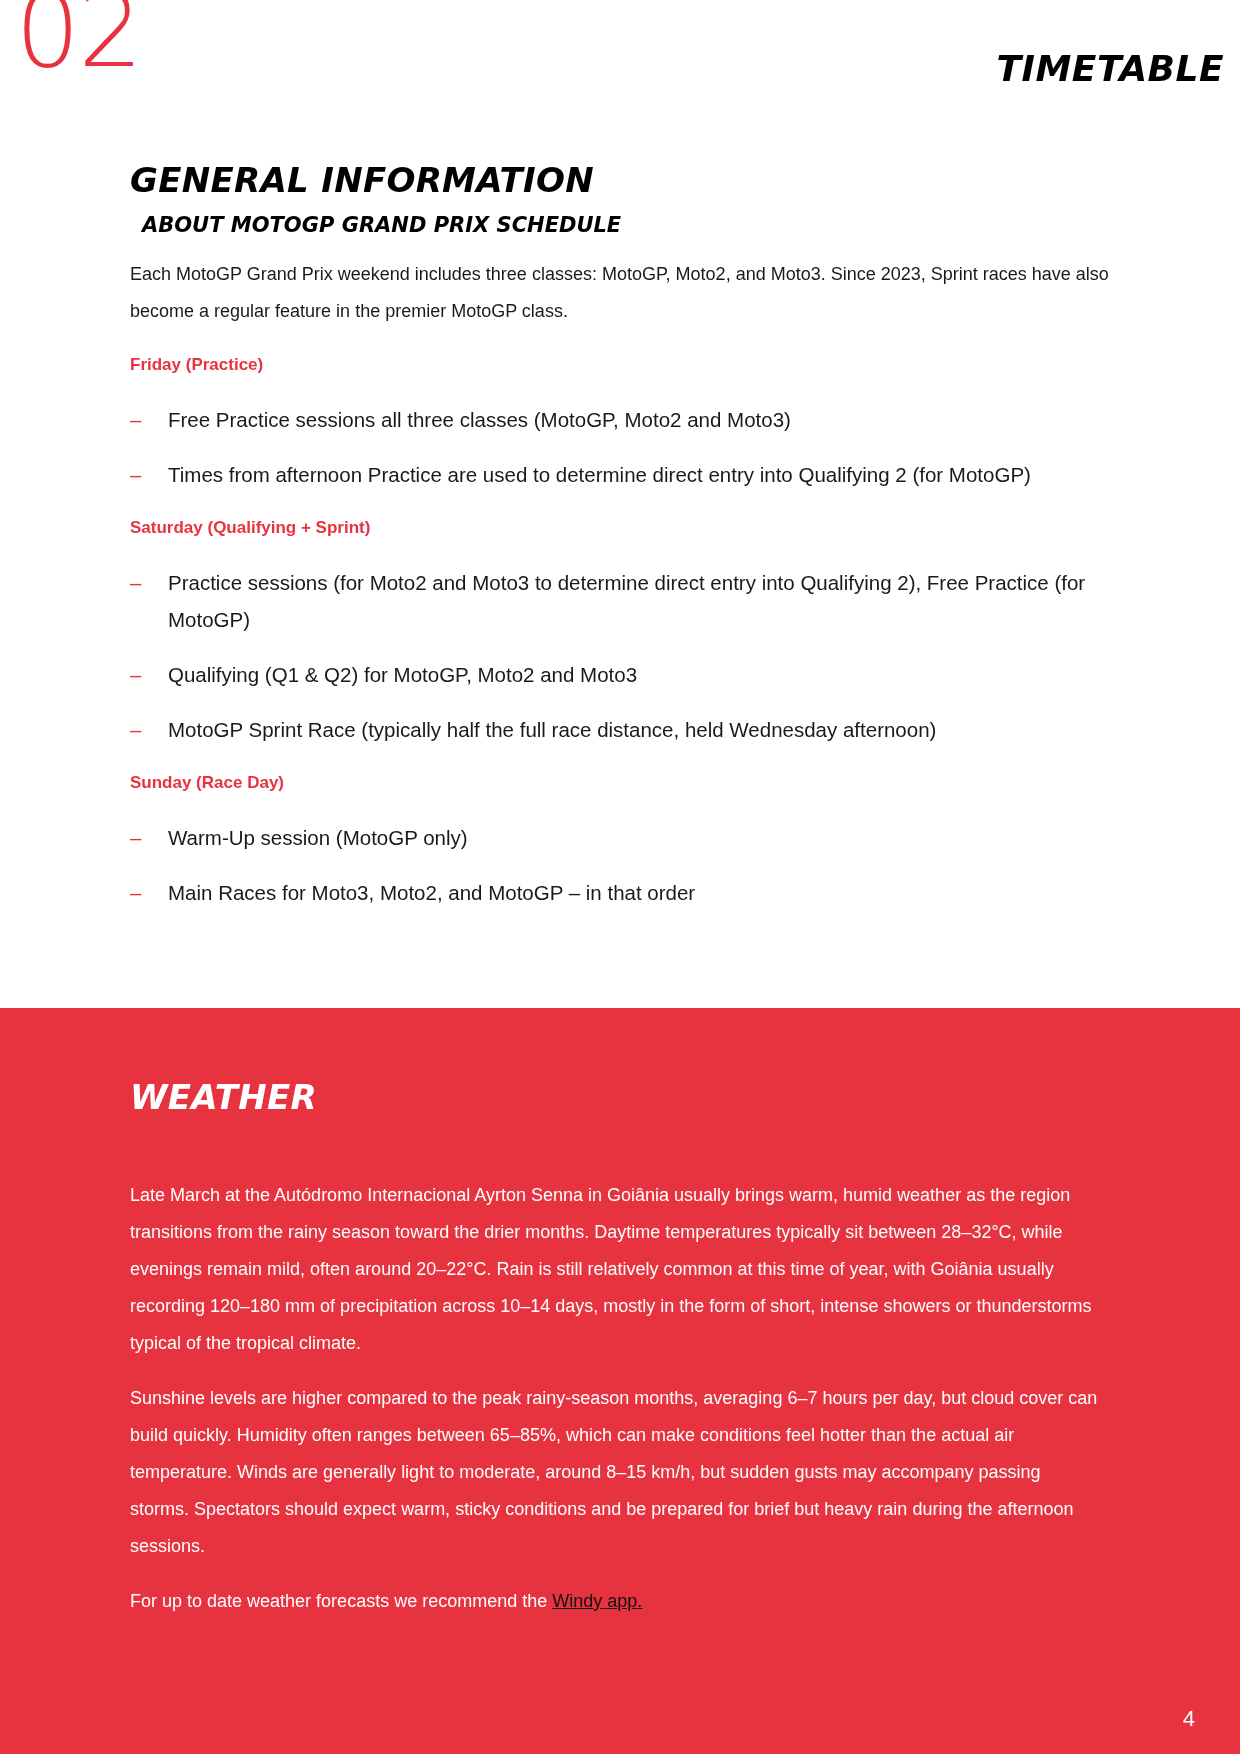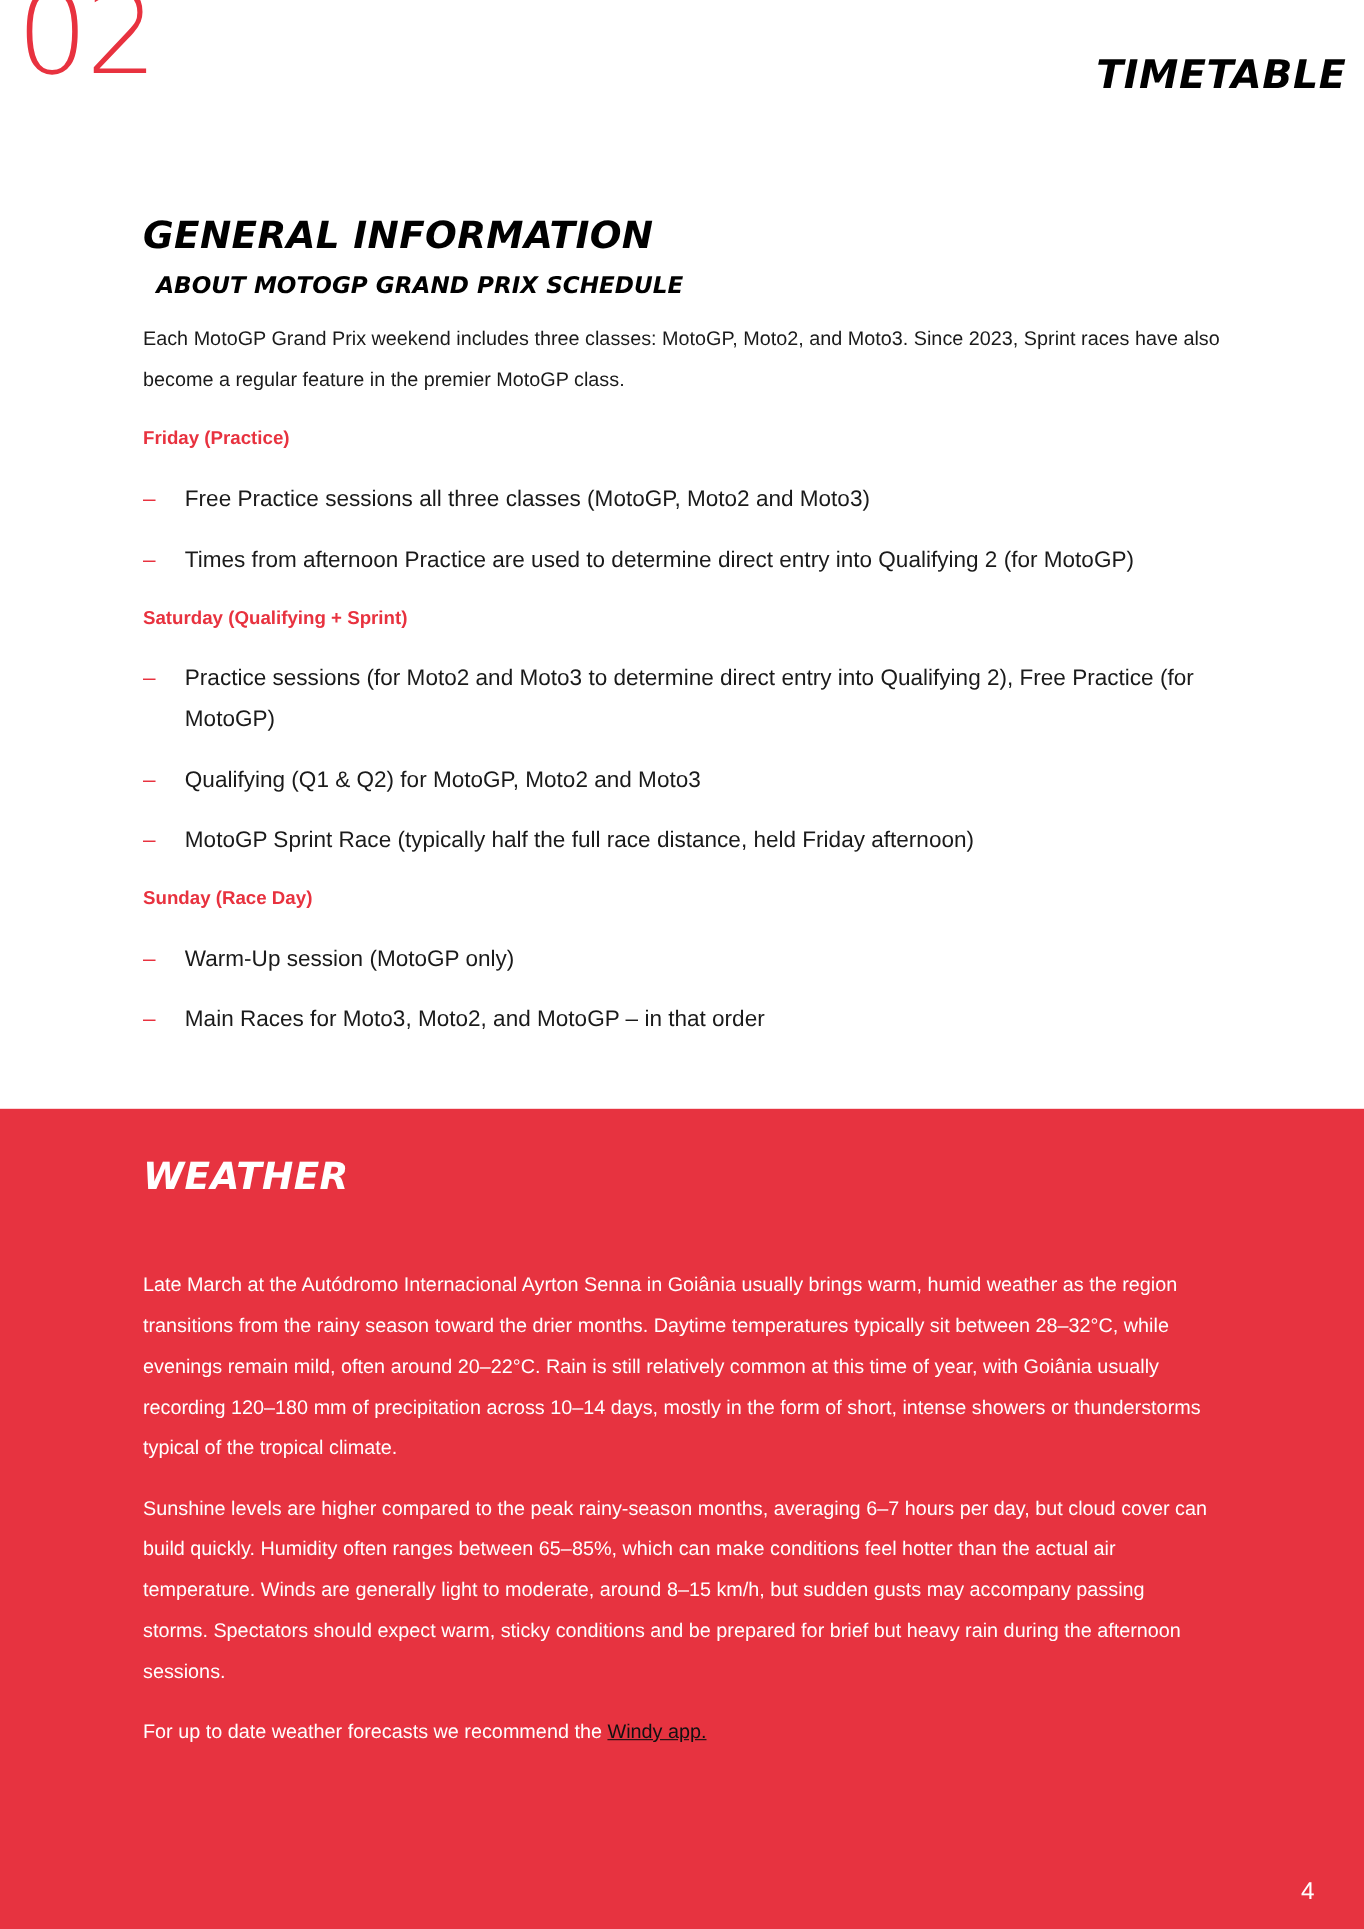--- a/index.html
+++ b/index.html
@@ -37,21 +37,21 @@
       color: #000;
       letter-spacing: 0.5px;
       font-family: "DejaVu Sans", sans-serif;
     }
     .content {
       position: absolute;
       left: 130px;
       width: 1000px;
     }
     .general {
-      top: 194px;
+      top: 160px;
     }
     h1.title {
       margin: 0;
       font-size: 34px;
       font-weight: 700;
       font-style: italic;
       color: #000;
       line-height: 40px;
       font-family: "DejaVu Sans", sans-serif;
       letter-spacing: 0.3px;
@@ -146,35 +146,35 @@
       <li><span class="dash">–</span><span>Free Practice sessions all three classes (MotoGP, Moto2 and Moto3)</span></li>
       <li style="width: 960px;"><span class="dash">–</span><span>Times from afternoon Practice are used to determine direct entry into Qualifying 2 (for MotoGP)</span></li>
     </ul>
   </div>
 
   <div>
     <div class="day-heading">Saturday (Qualifying + Sprint)</div>
     <ul class="items">
       <li style="width: 960px;"><span class="dash">–</span><span>Practice sessions (for Moto2 and Moto3 to determine direct entry into Qualifying 2), Free Practice (for MotoGP)</span></li>
       <li><span class="dash">–</span><span>Qualifying (Q1 &amp; Q2) for MotoGP, Moto2 and Moto3</span></li>
-      <li><span class="dash">–</span><span>MotoGP Sprint Race (typically half the full race distance, held Friday afternoon)</span></li>
+      <li><span class="dash">–</span><span>MotoGP Sprint Race (typically half the full race distance, held Wednesday afternoon)</span></li>
     </ul>
   </div>
 
   <div>
     <div class="day-heading">Sunday (Race Day)</div>
     <ul class="items">
       <li><span class="dash">–</span><span>Warm-Up session (MotoGP only)</span></li>
       <li><span class="dash">–</span><span>Main Races for Moto3, Moto2, and MotoGP – in that order</span></li>
     </ul>
   </div>
 </div>
 
 <div class="weather-band"></div>
 
-<div class="content weather" style="width: 970px;">
+<div class="content weather" style="width: 970px; margin-top: 27px;">
   <h1 class="title">WEATHER</h1>
   <p class="body-text first">Late March at the Autódromo Internacional Ayrton Senna in Goiânia usually brings warm, humid weather as the region transitions from the rainy season toward the drier months. Daytime temperatures typically sit between 28–32°C, while evenings remain mild, often around 20–22°C. Rain is still relatively common at this time of year, with Goiânia usually recording 120–180 mm of precipitation across 10–14 days, mostly in the form of short, intense showers or thunderstorms typical of the tropical climate.</p>
   <p class="body-text">Sunshine levels are higher compared to the peak rainy-season months, averaging 6–7 hours per day, but cloud cover can build quickly. Humidity often ranges between 65–85%, which can make conditions feel hotter than the actual air temperature. Winds are generally light to moderate, around 8–15 km/h, but sudden gusts may accompany passing storms. Spectators should expect warm, sticky conditions and be prepared for brief but heavy rain during the afternoon sessions.</p>
   <p class="body-text"><span>For up to date weather forecasts we recommend the </span><a class="link" href="#">Windy app.</a></p>
 </div>
 
 <div class="footer-page">4</div>
 
 </body></html>

